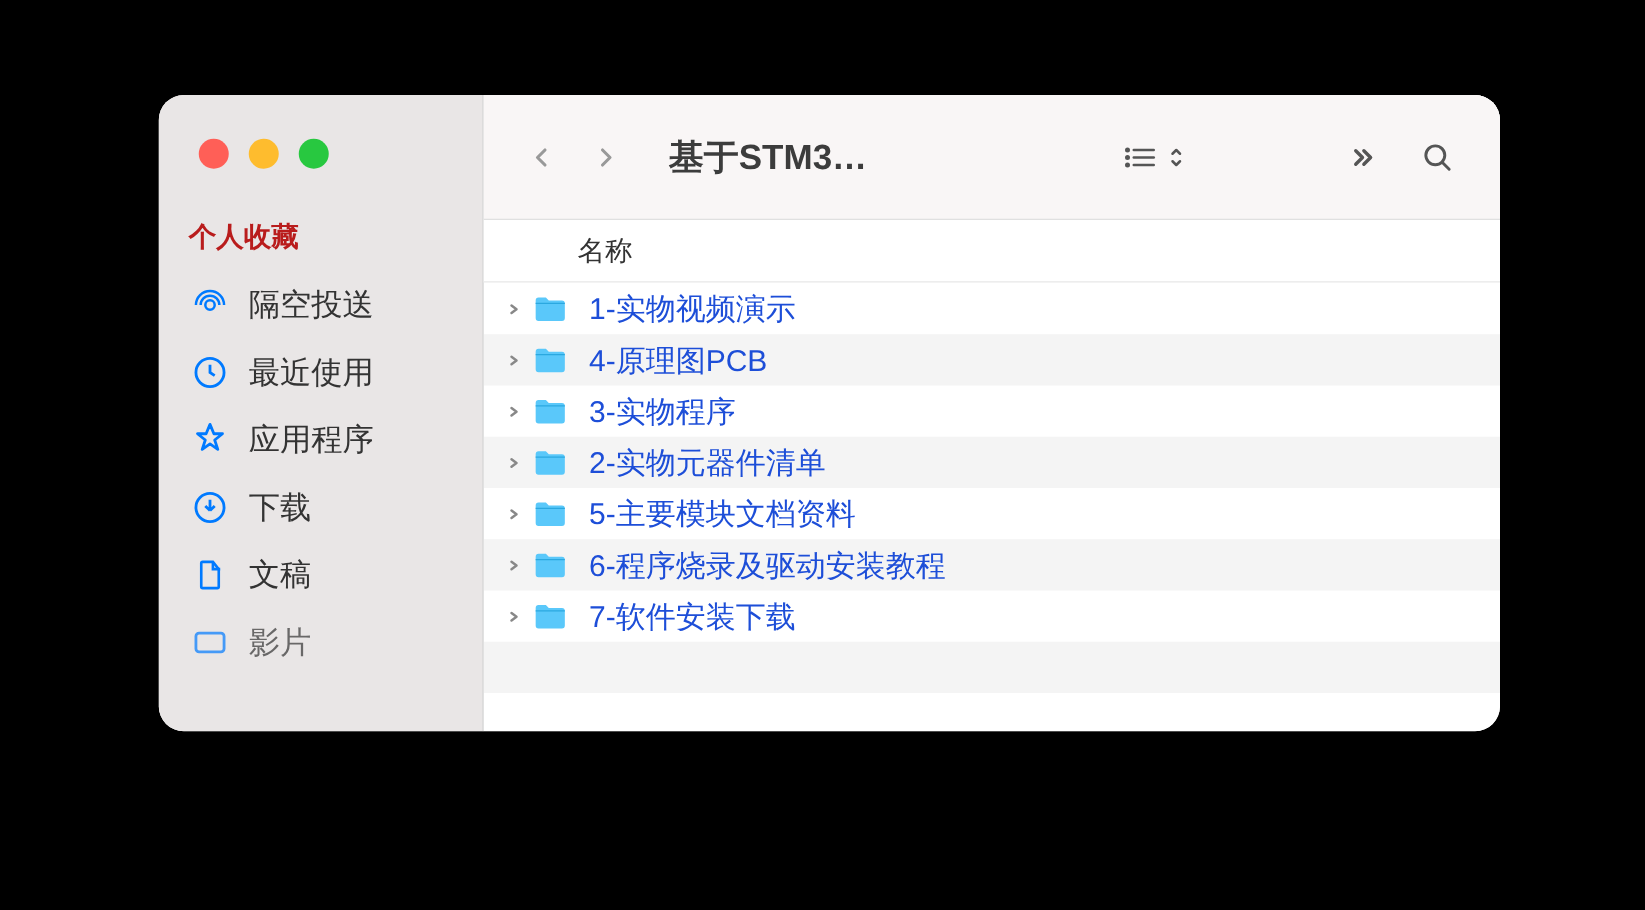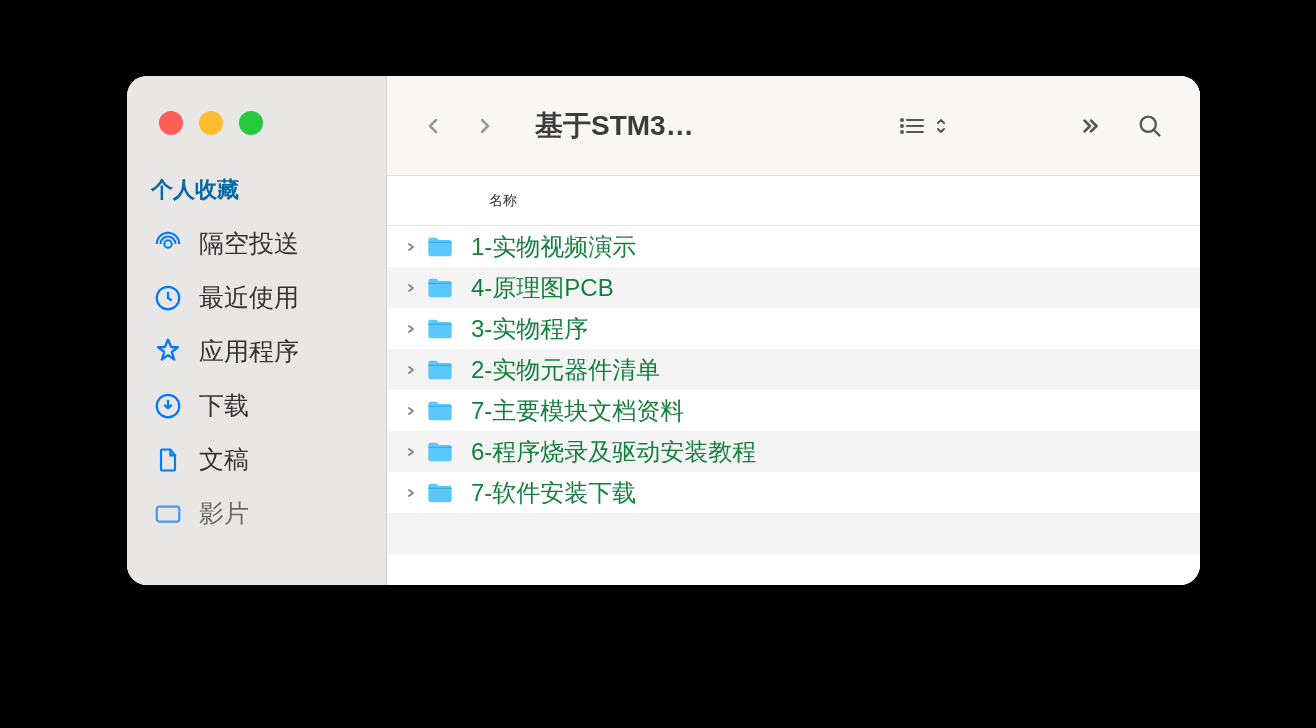--- a/index.html
+++ b/index.html
@@ -44,21 +44,21 @@
     }
     .traffic-light {
       width: 24px;
       height: 24px;
       border-radius: 50%;
     }
     .tl-red { background: #ff5f57; }
     .tl-yellow { background: #febc2e; }
     .tl-green { background: #28c840; }
     .sidebar-section-title {
-      color: #0369a1;
+      color: #b91c1c;
       font-size: 22px;
       font-weight: 600;
       padding: 0 24px 12px 24px;
     }
     .sidebar-item {
       display: flex;
       align-items: flex-start;
       gap: 14px;
       padding: 10px 24px;
       cursor: pointer;
@@ -128,38 +128,38 @@
       gap: 4px;
       color: #555;
       cursor: pointer;
       padding: 0 10px;
     }
     .column-header {
       height: 50px;
       display: flex;
       align-items: center;
       border-bottom: 1px solid #e8e8e8;
-      padding-left: 102px;
-      font-size: 14px;
+      padding-left: 75px;
+      font-size: 22px;
       color: #333;
       font-weight: 400;
       background: #fff;
     }
     .file-list {
       flex: 1;
       overflow-y: auto;
     }
     .file-row {
       height: 41px;
       display: flex;
       align-items: center;
       padding-left: 16px;
       gap: 6px;
       font-size: 24px;
-      color: #15803d;
+      color: #1d4ed8;
       cursor: pointer;
     }
     .file-row:nth-child(even) {
       background: #f4f4f4;
     }
     .disclosure {
       width: 16px;
       display: flex;
       align-items: center;
       justify-content: center;
@@ -360,21 +360,21 @@
             <svg width="10" height="10" viewBox="0 0 10 10" fill="none" stroke="currentColor" stroke-width="2" stroke-linecap="round" stroke-linejoin="round">
               <polyline points="3 2 7 5 3 8"></polyline>
             </svg>
           </span>
     <span class="folder-icon">
             <svg class="folder-svg" viewBox="0 0 24 20" fill="none">
   <path d="M2 4a2 2 0 0 1 2-2h5l2 2h9a2 2 0 0 1 2 2v10a2 2 0 0 1-2 2H4a2 2 0 0 1-2-2V4z" fill="#5ac8fa"></path>
   <path d="M2 6h20" stroke="#2ba8e0" stroke-width="0.8"></path>
 </svg>
           </span>
-    <span>7-主要模块文档资料</span>
+    <span>5-主要模块文档资料</span>
   </div>
         <div class="file-row">
     <span class="disclosure">
             <svg width="10" height="10" viewBox="0 0 10 10" fill="none" stroke="currentColor" stroke-width="2" stroke-linecap="round" stroke-linejoin="round">
               <polyline points="3 2 7 5 3 8"></polyline>
             </svg>
           </span>
     <span class="folder-icon">
             <svg class="folder-svg" viewBox="0 0 24 20" fill="none">
   <path d="M2 4a2 2 0 0 1 2-2h5l2 2h9a2 2 0 0 1 2 2v10a2 2 0 0 1-2 2H4a2 2 0 0 1-2-2V4z" fill="#5ac8fa"></path>

